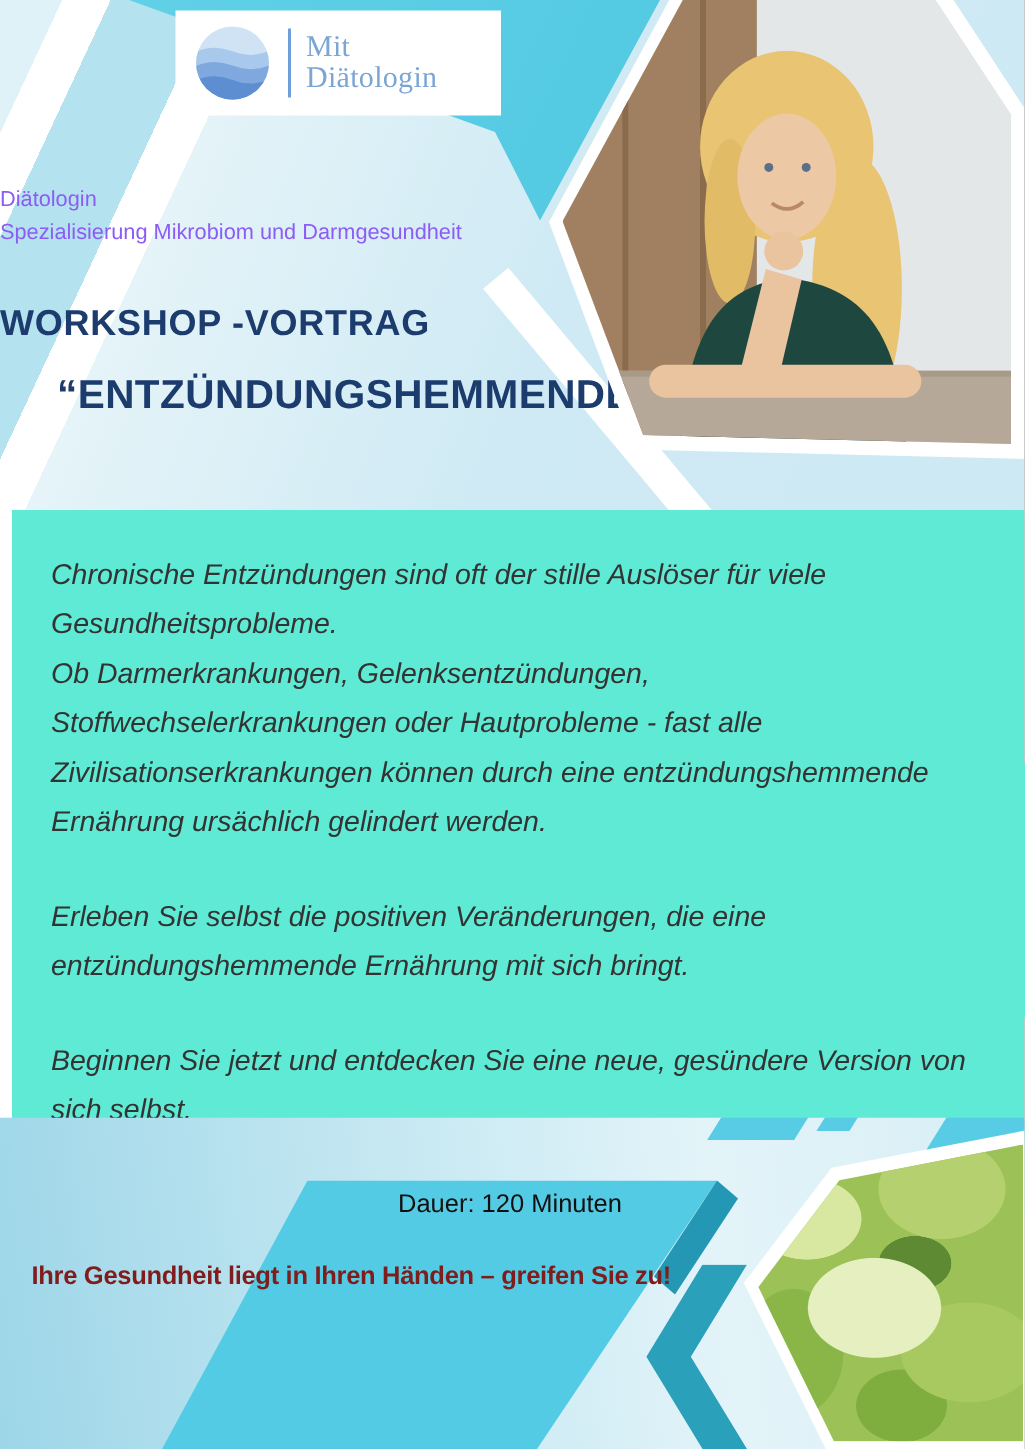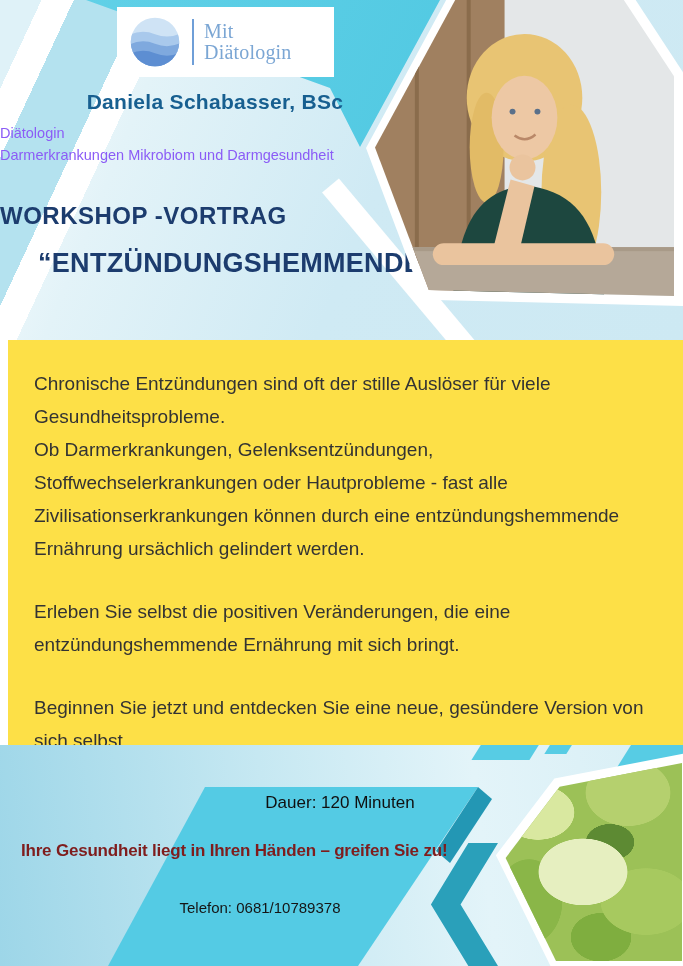--- a/index.html
+++ b/index.html
@@ -36,22 +36,22 @@
   .kicker{position:absolute;left:0;top:202px;width:475px;text-align:left;
     font-size:24px;font-weight:800;color:#1c3c6e;letter-spacing:.5px;}
   .title{position:absolute;left:0;top:243px;width:460px;text-align:center;
     font-size:27px;font-weight:800;color:#1c3c6e;line-height:40px;letter-spacing:.3px;}
   .portrait-wrap{position:absolute;left:366px;top:-10px;width:317px;height:316px;background:#ffffff;
     clip-path:polygon(0% 50%,27% 0%,83% 0%,100% 26%,100% 100%,18% 98%);}
   .portrait{position:absolute;left:9px;top:9px;width:299px;height:297px;
     clip-path:polygon(0% 50%,27% 0%,83% 0%,100% 26%,100% 100%,18% 98%);}
   .portrait svg{width:100%;height:100%;display:block;}
   
-  .content{position:absolute;left:8px;top:340px;width:675px;height:466px;background:#fde047;
-    padding:27px 0 0 26px;box-sizing:border-box;}
+  .content{position:absolute;left:8px;top:340px;width:675px;height:466px;background:#5eead4;
+    padding:27px 0 0 26px;box-sizing:border-box;font-style:italic;}
   .content p{margin:0;max-width:614px;font-size:19px;line-height:33px;color:#333333;}
   .content p.gap{margin-top:30px;}
   
   .footer{position:absolute;left:0;top:745px;width:683px;height:221px;overflow:hidden;padding-left:34px;}
   .footer-base{position:absolute;left:0;top:0;width:683px;height:221px;
     background:linear-gradient(83deg,#9dd6e8 0%,#c6e8f2 40%,#e3f4f9 70%,#d7eef5 100%);}
   .acc{position:absolute;background:#57cce4;transform:skewX(-32deg);}
   .acc1{left:478px;top:-6px;width:58px;height:21px;}
   .acc2{left:549px;top:-6px;width:22px;height:15px;}
   .acc3{left:626px;top:-10px;width:62px;height:36px;}
@@ -108,25 +108,24 @@
           </g>
         </svg>
       </span>
       <span class="logo-divider"></span>
       <span class="logo-text">
         <div>Mit</div>
         <div>Diätologin</div>
       </span>
     </div>
 
-    <div class="presenter-name">Daniela Schabasser, BSc</div>
 
     <div class="credentials">
       <div>Diätologin</div>
-      <div>Darmerkrankungen Mikrobiom und Darmgesundheit</div>
+      <div>Spezialisierung Mikrobiom und Darmgesundheit</div>
     </div>
 
     <div class="kicker">WORKSHOP -VORTRAG</div>
 
     <div class="title">
       <div>“ENTZÜNDUNGSHEMMENDE</div>
     </div>
 
     <div class="portrait-wrap">
       <div class="portrait">
@@ -172,17 +171,16 @@
 
     <div class="veg-wrap">
       <div class="veg"></div>
     </div>
 
     <div class="duration">Dauer: 120 Minuten</div>
 
     <div class="claim">Ihre Gesundheit liegt in Ihren Händen – greifen Sie zu!</div>
 
     <div class="contact">
-      <div>Telefon: 0681/10789378</div>
     </div>
   </div>
 
 </div>
 
 </body></html>

